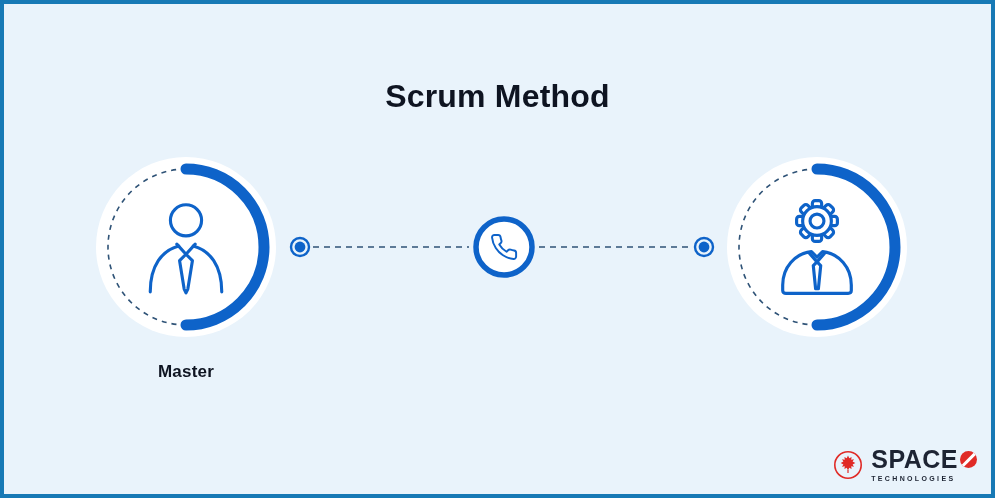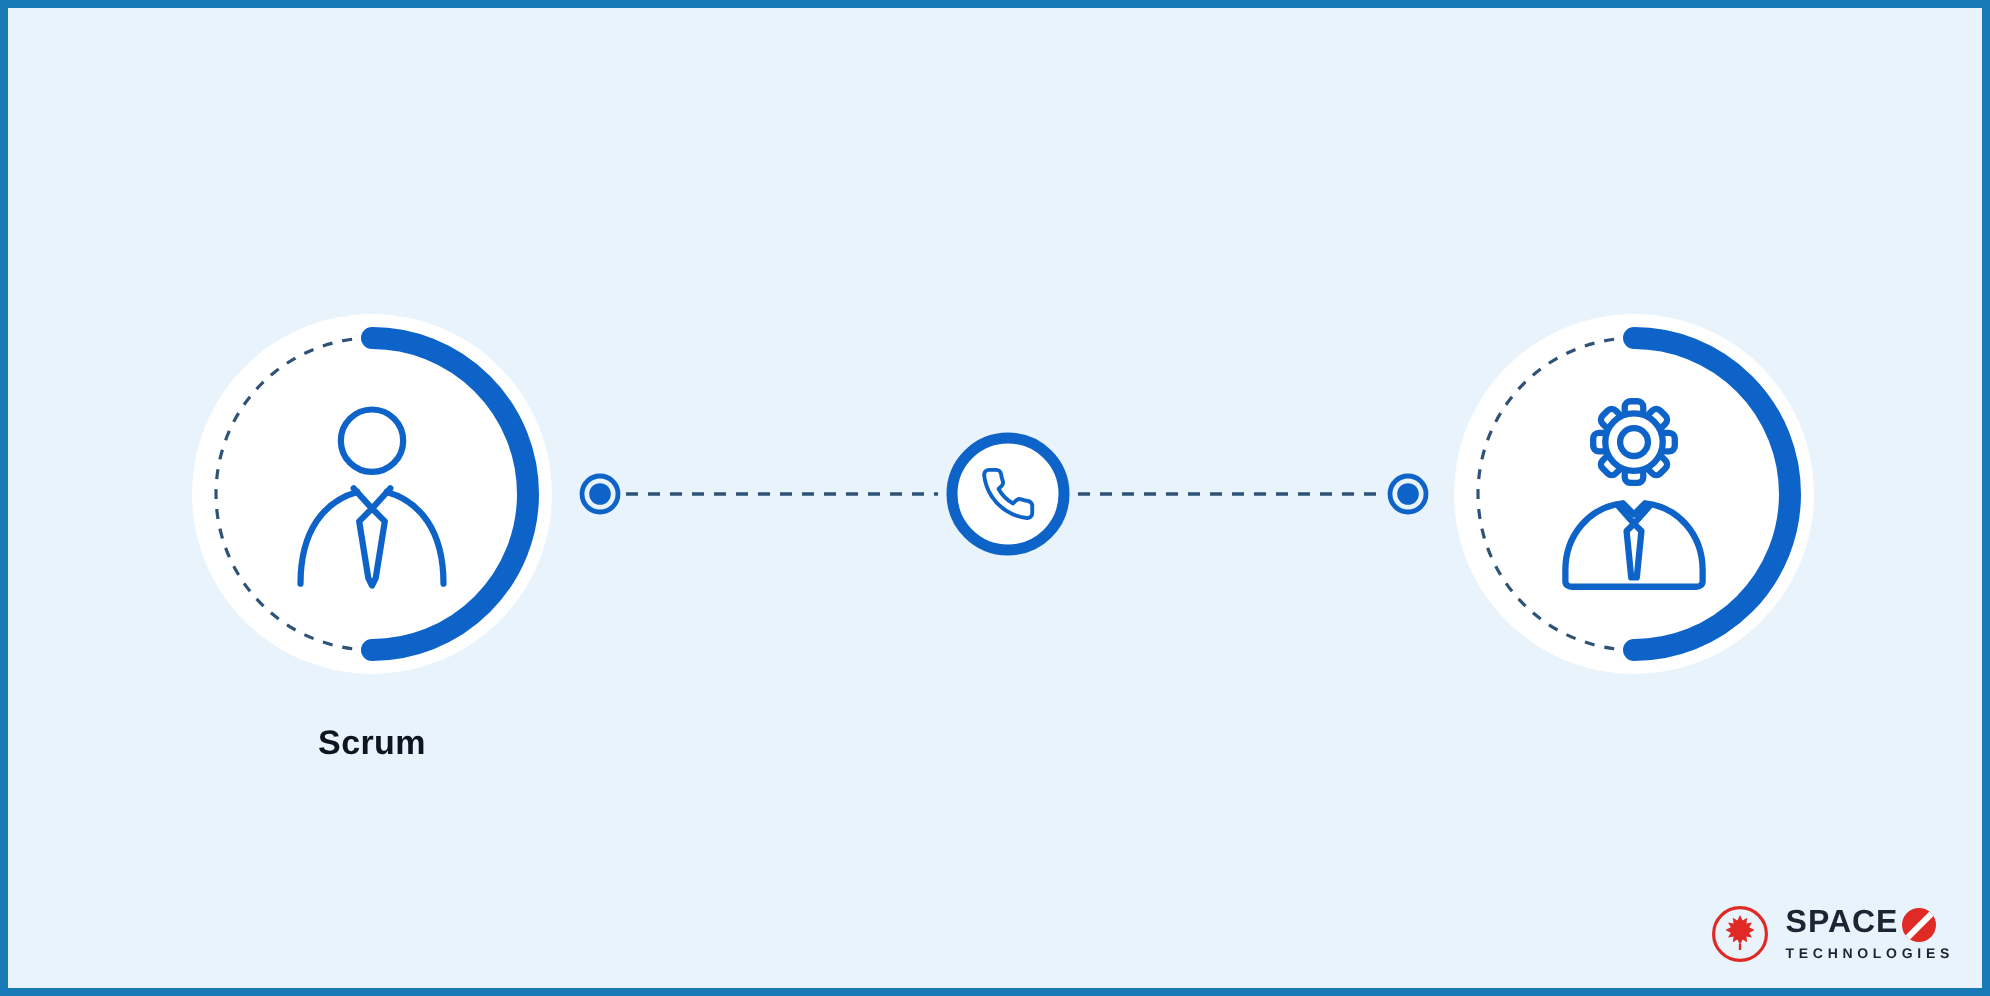--- a/index.html
+++ b/index.html
@@ -36,56 +36,57 @@
   .dash-line{fill:none;stroke:var(--dashed-line,#2f5377);stroke-width:1.7;stroke-dasharray:6 5;}
   .dot-outer{fill:none;stroke:var(--accent-blue,#0e63c9);stroke-width:2.4;}
   .dot-inner{fill:var(--accent-blue,#0e63c9);}
   .phone-ring{fill:var(--node-fill,#ffffff);stroke:var(--accent-blue,#0e63c9);stroke-width:5.5;}
   .phone-path{fill:none;stroke:var(--accent-blue,#0e63c9);stroke-width:1.6;stroke-linecap:round;stroke-linejoin:round;}
   
   .logo{position:absolute;right:14px;bottom:12px;display:flex;align-items:center;gap:8px;}
   .logo-emblem{display:block;}
   .logo-text{display:flex;flex-direction:column;line-height:1;}
   .brand-row{display:flex;align-items:center;gap:2px;}
-  .brand{font-size:16px;font-weight:900;color:var(--logo-text,#1d2433);letter-spacing:0.5px;}
+  .brand{font-size:25px;font-weight:900;color:var(--logo-text,#1d2433);letter-spacing:0.5px;}
   .o-slash{
     position:relative;width:17px;height:17px;border-radius:50%;
     background:var(--logo-red,#e02a26);display:inline-block;overflow:hidden;
   }
   .o-slash::after{
     content:"";position:absolute;left:7px;top:-2px;width:2.6px;height:22px;
     background:#ffffff;transform:rotate(45deg);
   }
   .sr-only{position:absolute;width:1px;height:1px;overflow:hidden;clip:rect(0 0 0 0);white-space:nowrap;}
   .subtitle{
     font-size:7px;font-weight:700;color:var(--logo-text,#1d2433);
     letter-spacing:2.35px;margin-top:3px;
   }
 </style>
 </head>
 <body>
 
 <div class="frame">
 
+  <div class="title">Scrum Method</div>
 
   <div class="node left">
     <svg width="190" height="190" viewBox="0 0 190 190">
       <circle class="node-bg" cx="95" cy="95" r="90"></circle>
       <path class="arc-dashed" d="M 95 17 A 78 78 0 0 0 95 173"></path>
       <path class="arc-thick" d="M 95 17 A 78 78 0 0 1 95 173"></path>
     </svg>
     <svg class="icon-svg" style="left:51px;top:42px;" width="88" height="104" viewBox="0 0 96 112">
       <circle class="icon-stroke" cx="48" cy="28" r="17"></circle>
       <path class="icon-stroke" d="M9 106 C9 77 22 61 40 56"></path>
       <path class="icon-stroke" d="M87 106 C87 77 74 61 56 56"></path>
       <path class="icon-stroke" d="M38 54 L48 65 L58 54"></path>
       <path class="icon-stroke" d="M48 65 L55 72 L50 103 L48 107 L46 103 L41 72 Z"></path>
     </svg>
   </div>
-  <div class="node-label left">Scrum</div>
+  <div class="node-label left">Master</div>
 
   <svg class="connector-svg" width="440" height="86" viewBox="280 200 440 86">
     <path class="dash-line" d="M309 243 H465"></path>
     <path class="dash-line" d="M535 243 H687"></path>
     <circle class="dot-outer" cx="296" cy="243" r="9"></circle>
     <circle class="dot-inner" cx="296" cy="243" r="5.4"></circle>
     <circle class="dot-outer" cx="700" cy="243" r="9"></circle>
     <circle class="dot-inner" cx="700" cy="243" r="5.4"></circle>
     <circle class="phone-ring" cx="500" cy="243" r="28"></circle>
     <g transform="translate(485.5 228.5) scale(1.21)">

